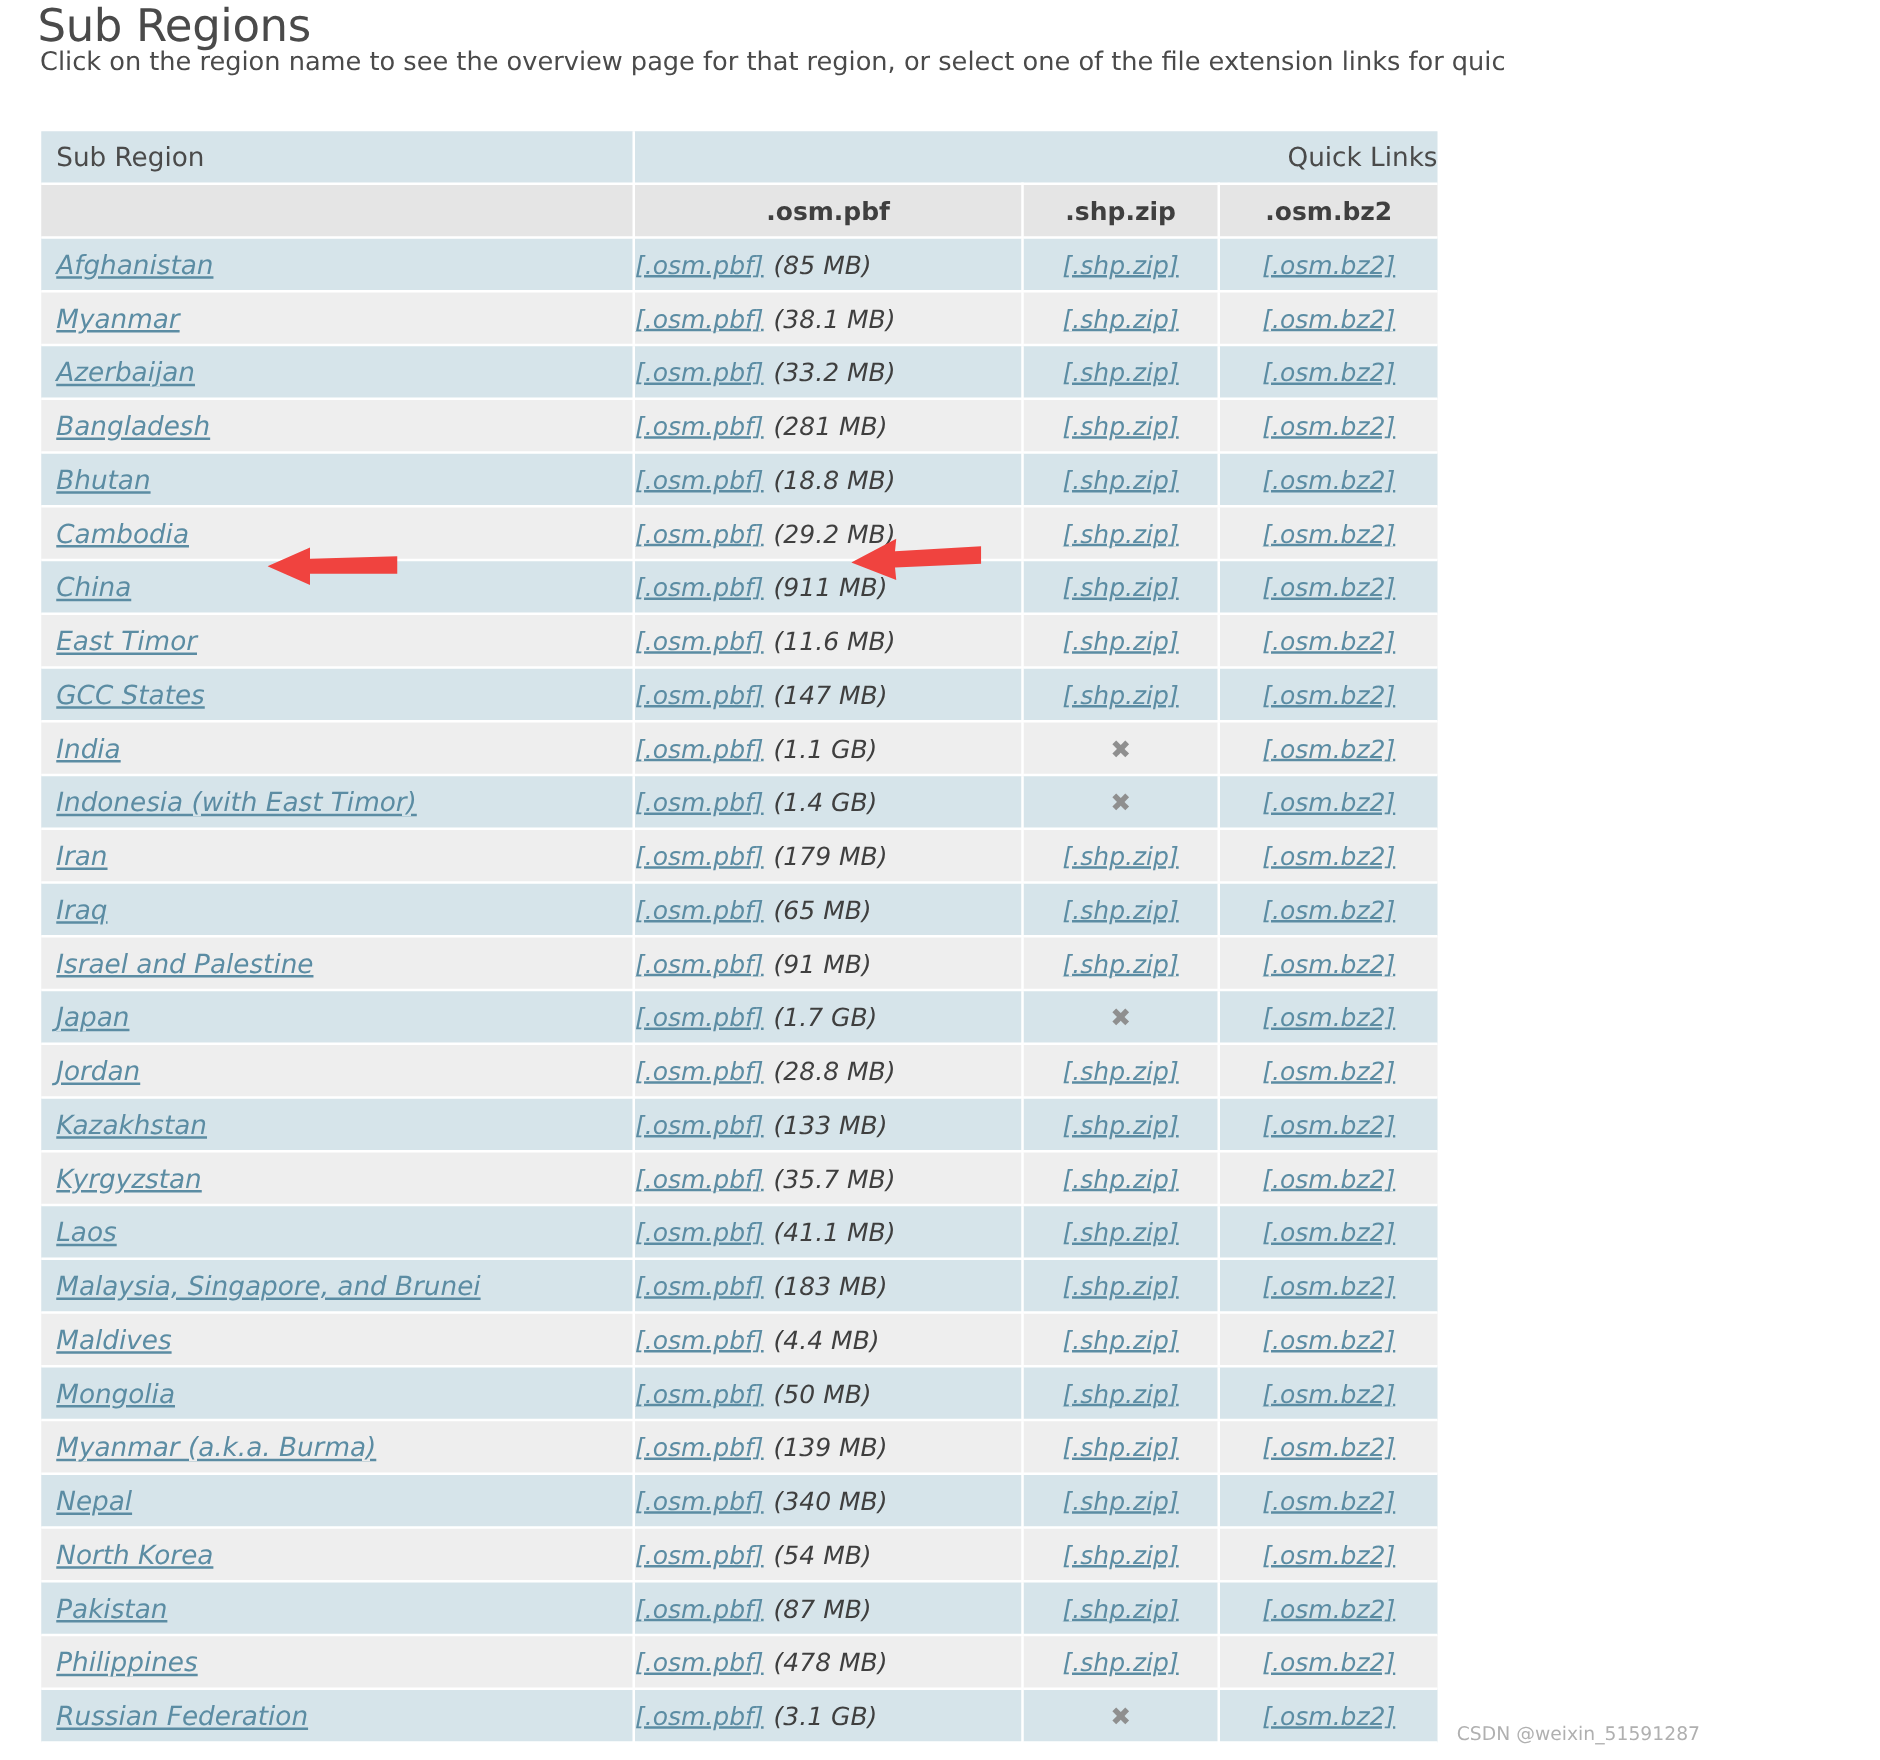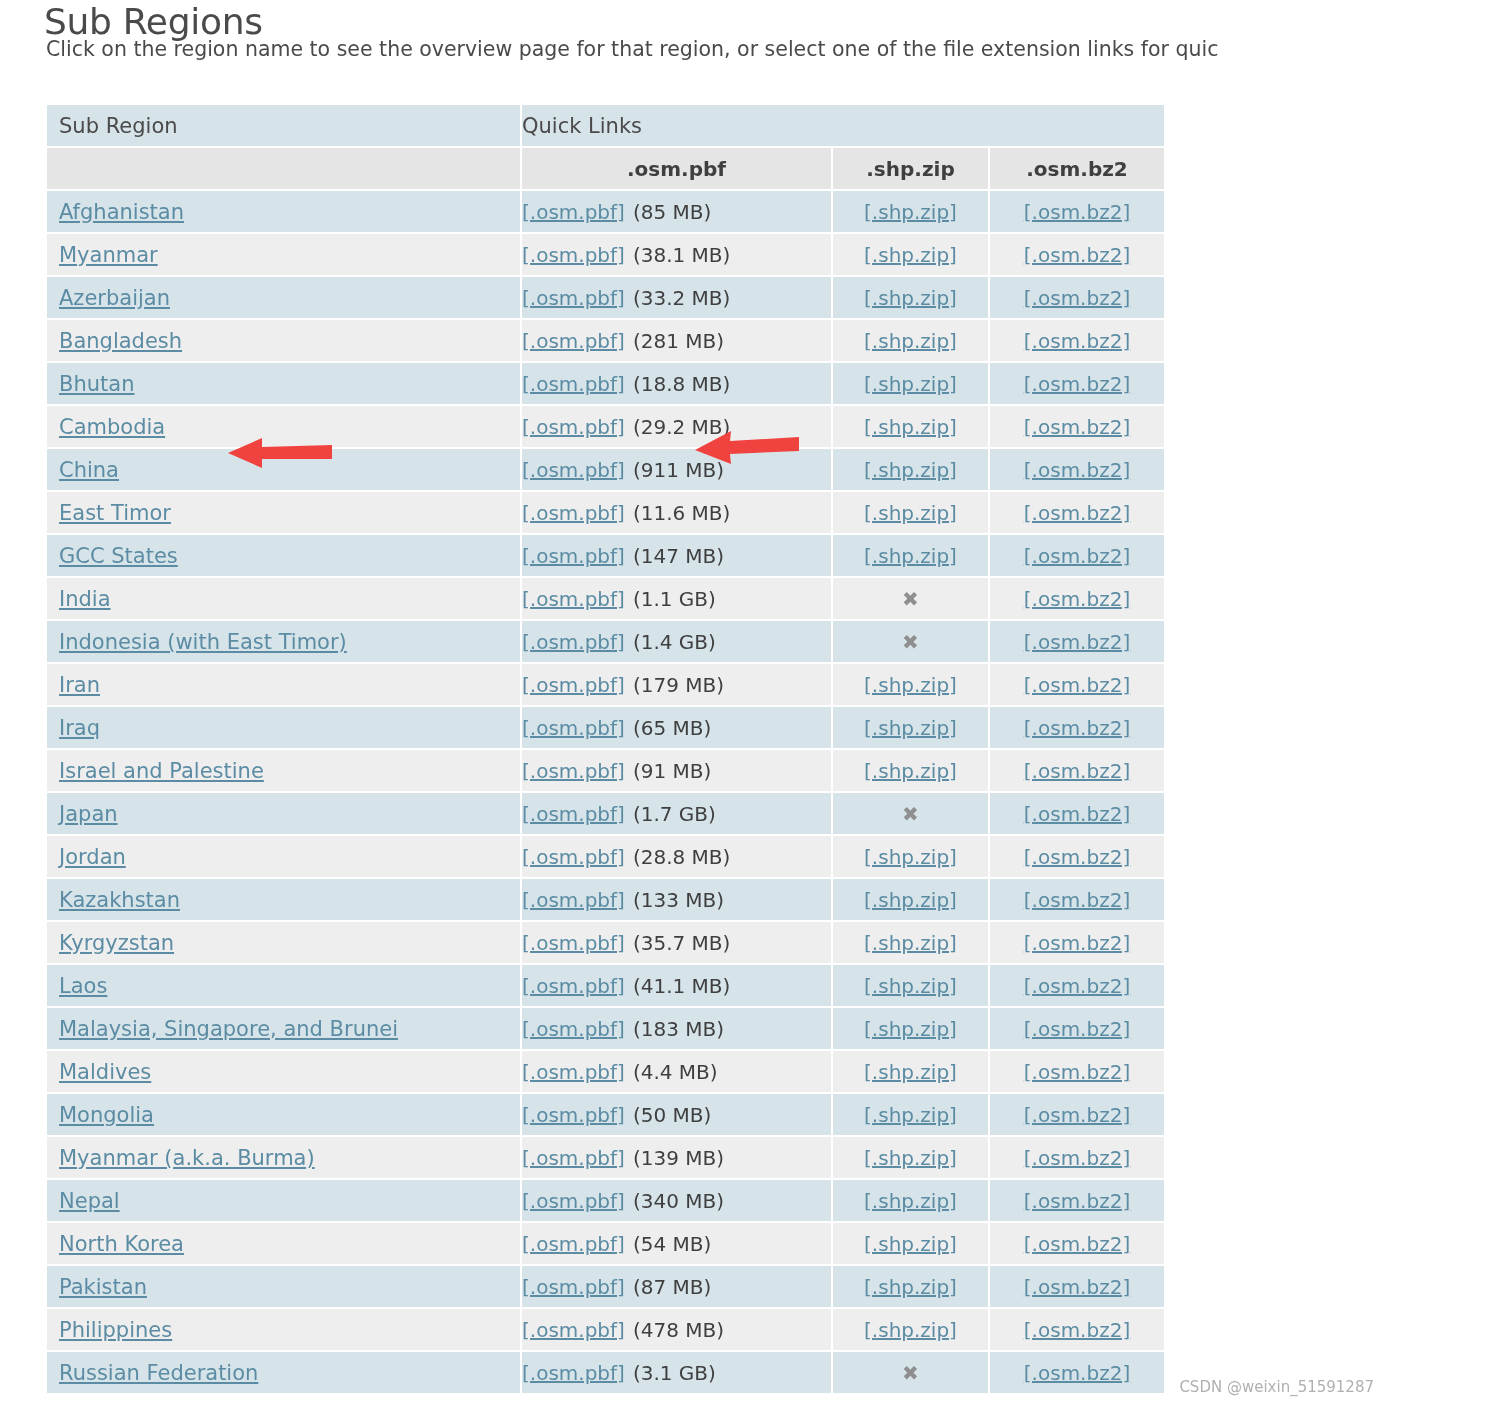--- a/index.html
+++ b/index.html
@@ -10,21 +10,20 @@
     height: 1408px;
     overflow: hidden;
     font-family: "DejaVu Sans", sans-serif;
   }
   #page {
     position: relative;
     width: 1372px;
     height: 1408px;
     overflow: hidden;
     background: #ffffff;
-    margin-left: 14px;
   }
   .page-title {
     position: absolute;
     left: 30px;
     top: 0px;
     font-size: 36px;
     font-weight: 400;
     color: #4a4a4a;
     letter-spacing: -0.3px;
     line-height: 44px;
@@ -70,39 +69,39 @@
     font-weight: normal;
     color: #4a4a4a;
     border-bottom: 2px solid #ffffff;
   }
   th.hdr-subregion {
     text-align: left;
     padding-left: 12px;
     border-right: 2px solid #ffffff;
   }
   th.hdr-quicklinks {
-    text-align: left;
+    text-align: right;
   }
   
   tr.hdr-sub th {
     background: #e5e5e5;
     height: 41px;
     font-size: 20px;
     font-weight: bold;
     color: #3f3f3f;
     text-align: center;
     border-bottom: 2px solid #ffffff;
     border-right: 2px solid #ffffff;
   }
   tr.hdr-sub th.blank {
     border-right: 2px solid #ffffff;
   }
   tr.hdr-sub th.last { border-right: 0; }
 
-  tbody tr { height: 41px; }
+  tbody tr { height: 41px; font-style: italic; }
   tbody tr.odd  td { background: #d6e4ea; }
   tbody tr.even td { background: #eeeeee; }
   tbody td {
     height: 41px;
     border-bottom: 2px solid #ffffff;
     border-right: 2px solid #ffffff;
     font-size: 20px;
     color: #3f3f3f;
   }
   tbody td.cell-bz2 { border-right: 0; }

